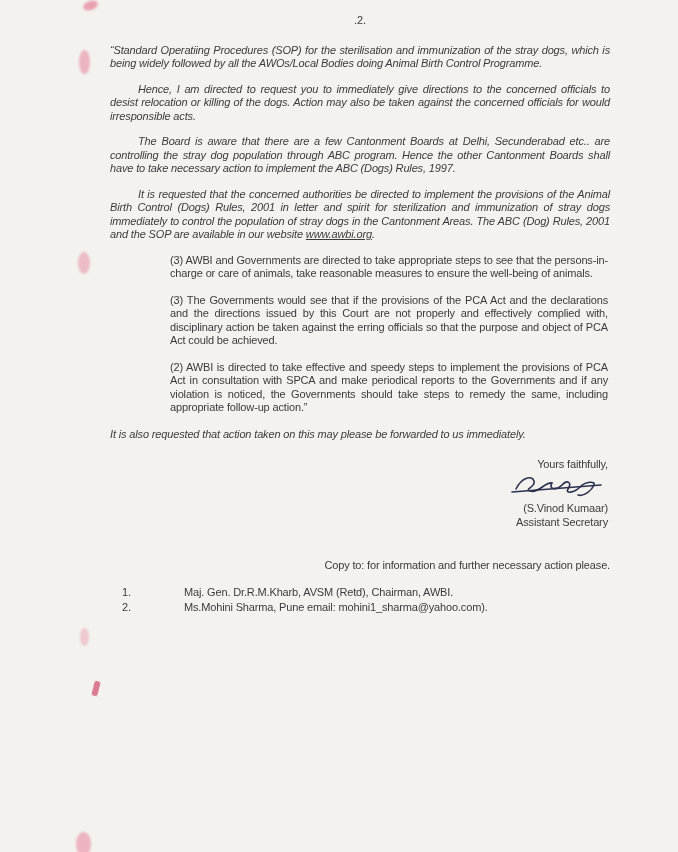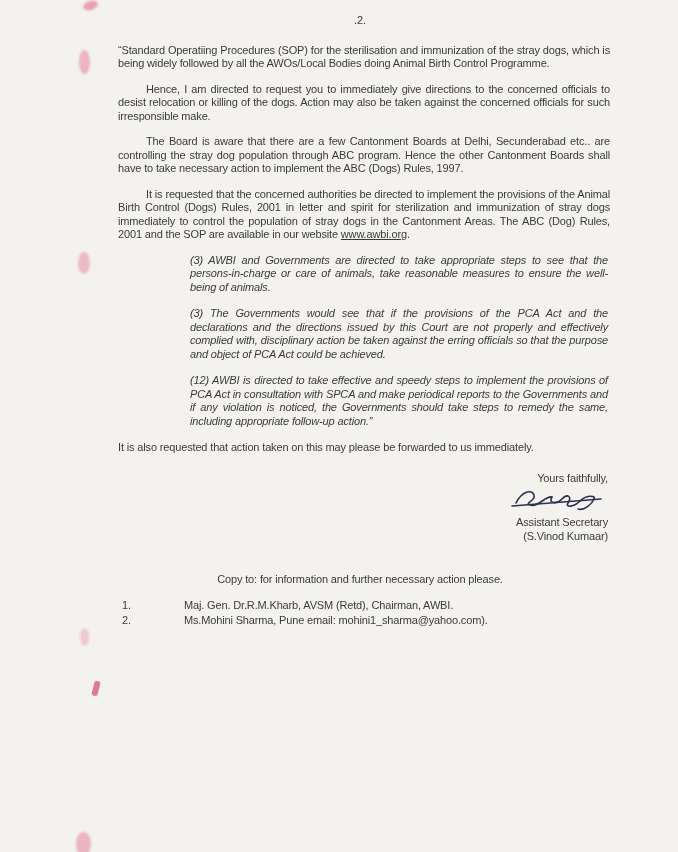--- a/index.html
+++ b/index.html
@@ -22,41 +22,40 @@
     font-size: 11px;
     line-height: 13.5px;
     letter-spacing: -0.15px;
     text-align: justify;
   }
   .page-number {
     text-align: center;
     margin-bottom: 16px;
     letter-spacing: 0;
   }
-  .para { margin: 0 0 12px 8px; }
+  .para { margin: 0 0 12px 0; font-style: italic; }
   .indent { text-indent: 28px; }
   .indent2 { text-indent: 57px; }
   .quote {
-    font-style: italic;
-    margin: 0 0 13px 80px;
+    margin: 0 0 13px 60px;
     margin-right: 2px;
     text-align: justify;
   }
   .link { text-decoration: underline; }
   .closing {
     margin-top: 16px;
     text-align: right;
     padding-right: 2px;
   }
   .closing .line { line-height: 14px; }
   .signature-wrap { height: 26px; margin: 2px 4px 2px 0; }
   .signature-wrap svg { display: inline-block; vertical-align: top; }
   .copy-heading {
     margin-top: 30px;
-    text-align: center;
+    text-align: right;
   }
   .copy-list { margin-top: 12px; }
   .copy-item {
     display: flex;
     text-align: left;
     line-height: 15px;
   }
   .copy-item .num {
     width: 38px;
     padding-left: 12px;
@@ -91,46 +90,46 @@
   <div class="artifact a-edge-3"></div>
   <div class="artifact a-pen-mark"></div>
   <div class="artifact a-bottom-corner"></div>
 
   <div class="content">
 
     <div class="page-number">.2.</div>
 
     <p class="para">“Standard Operatiing Procedures (SOP) for the sterilisation and immunization of the stray dogs, which is being widely followed by all the AWOs/Local Bodies doing Animal Birth Control Programme.</p>
 
-    <p class="para indent">Hence, I am directed to request you to immediately give directions to the concerned officials to desist relocation or killing of the dogs. Action may also be taken against the concerned officials for such irresponsible make.</p>
+    <p class="para indent">Hence, I am directed to request you to immediately give directions to the concerned officials to desist relocation or killing of the dogs. Action may also be taken against the concerned officials for would irresponsible acts.</p>
 
     <p class="para indent">The Board is aware that there are a few Cantonment Boards at Delhi, Secunderabad etc.. are controlling the stray dog population through ABC program. Hence the other Cantonment Boards shall have to take necessary action to implement the ABC (Dogs) Rules, 1997.</p>
 
     <p class="para indent"><span>It is requested that the concerned authorities be directed to implement the provisions of the Animal Birth Control (Dogs) Rules, 2001 in letter and spirit for sterilization and immunization of stray dogs immediately to control the population of stray dogs in the Cantonment Areas. The ABC (Dog) Rules, 2001 and the SOP are available in our website </span><span class="link">www.awbi.org</span><span>.</span></p>
 
 
     <p class="quote">(3) AWBI and Governments are directed to take appropriate steps to see that the persons-in-charge or care of animals, take reasonable measures to ensure the well-being of animals.</p>
     <p class="quote">(3) The Governments would see that if the provisions of the PCA Act and the declarations and the directions issued by this Court are not properly and effectively complied with, disciplinary action be taken against the erring officials so that the purpose and object of PCA Act could be achieved.</p>
-    <p class="quote">(12) AWBI is directed to take effective and speedy steps to implement the provisions of PCA Act in consultation with SPCA and make periodical reports to the Governments and if any violation is noticed, the Governments should take steps to remedy the same, including appropriate follow-up action.”</p>
+    <p class="quote">(2) AWBI is directed to take effective and speedy steps to implement the provisions of PCA Act in consultation with SPCA and make periodical reports to the Governments and if any violation is noticed, the Governments should take steps to remedy the same, including appropriate follow-up action.”</p>
 
     <p class="para">It is also requested that action taken on this may please be forwarded to us immediately.</p>
 
     <div class="closing">
       <div class="line">Yours faithfully,</div>
       <div class="signature-wrap">
         <svg width="96" height="26" viewBox="0 0 96 26" aria-hidden="true">
           <g fill="none" stroke="#2c3150" stroke-width="1.6" stroke-linecap="round">
             <path d="M8,16 C14,4 24,2 26,8 C28,14 16,16 22,18 C30,21 38,8 44,10 C40,16 48,18 54,12 C60,6 64,10 60,16 C57,21 66,20 72,14"></path>
             <path d="M72,14 C78,8 88,8 86,12 C84,17 76,24 70,22"></path>
             <path d="M4,19 L93,12"></path>
           </g>
         </svg>
       </div>
+      <div class="line">(S.Vinod Kumaar)</div>
       <div class="line">Assistant Secretary</div>
-      <div class="line">(S.Vinod Kumaar)</div>
     </div>
 
     <div class="copy-heading">Copy to: for information and further necessary action please.</div>
 
     <div class="copy-list">
       <div class="copy-item">
         <span class="num">1.</span>
         <span class="txt">Maj. Gen. Dr.R.M.Kharb, AVSM (Retd), Chairman, AWBI.</span>
       </div>
       <div class="copy-item">

